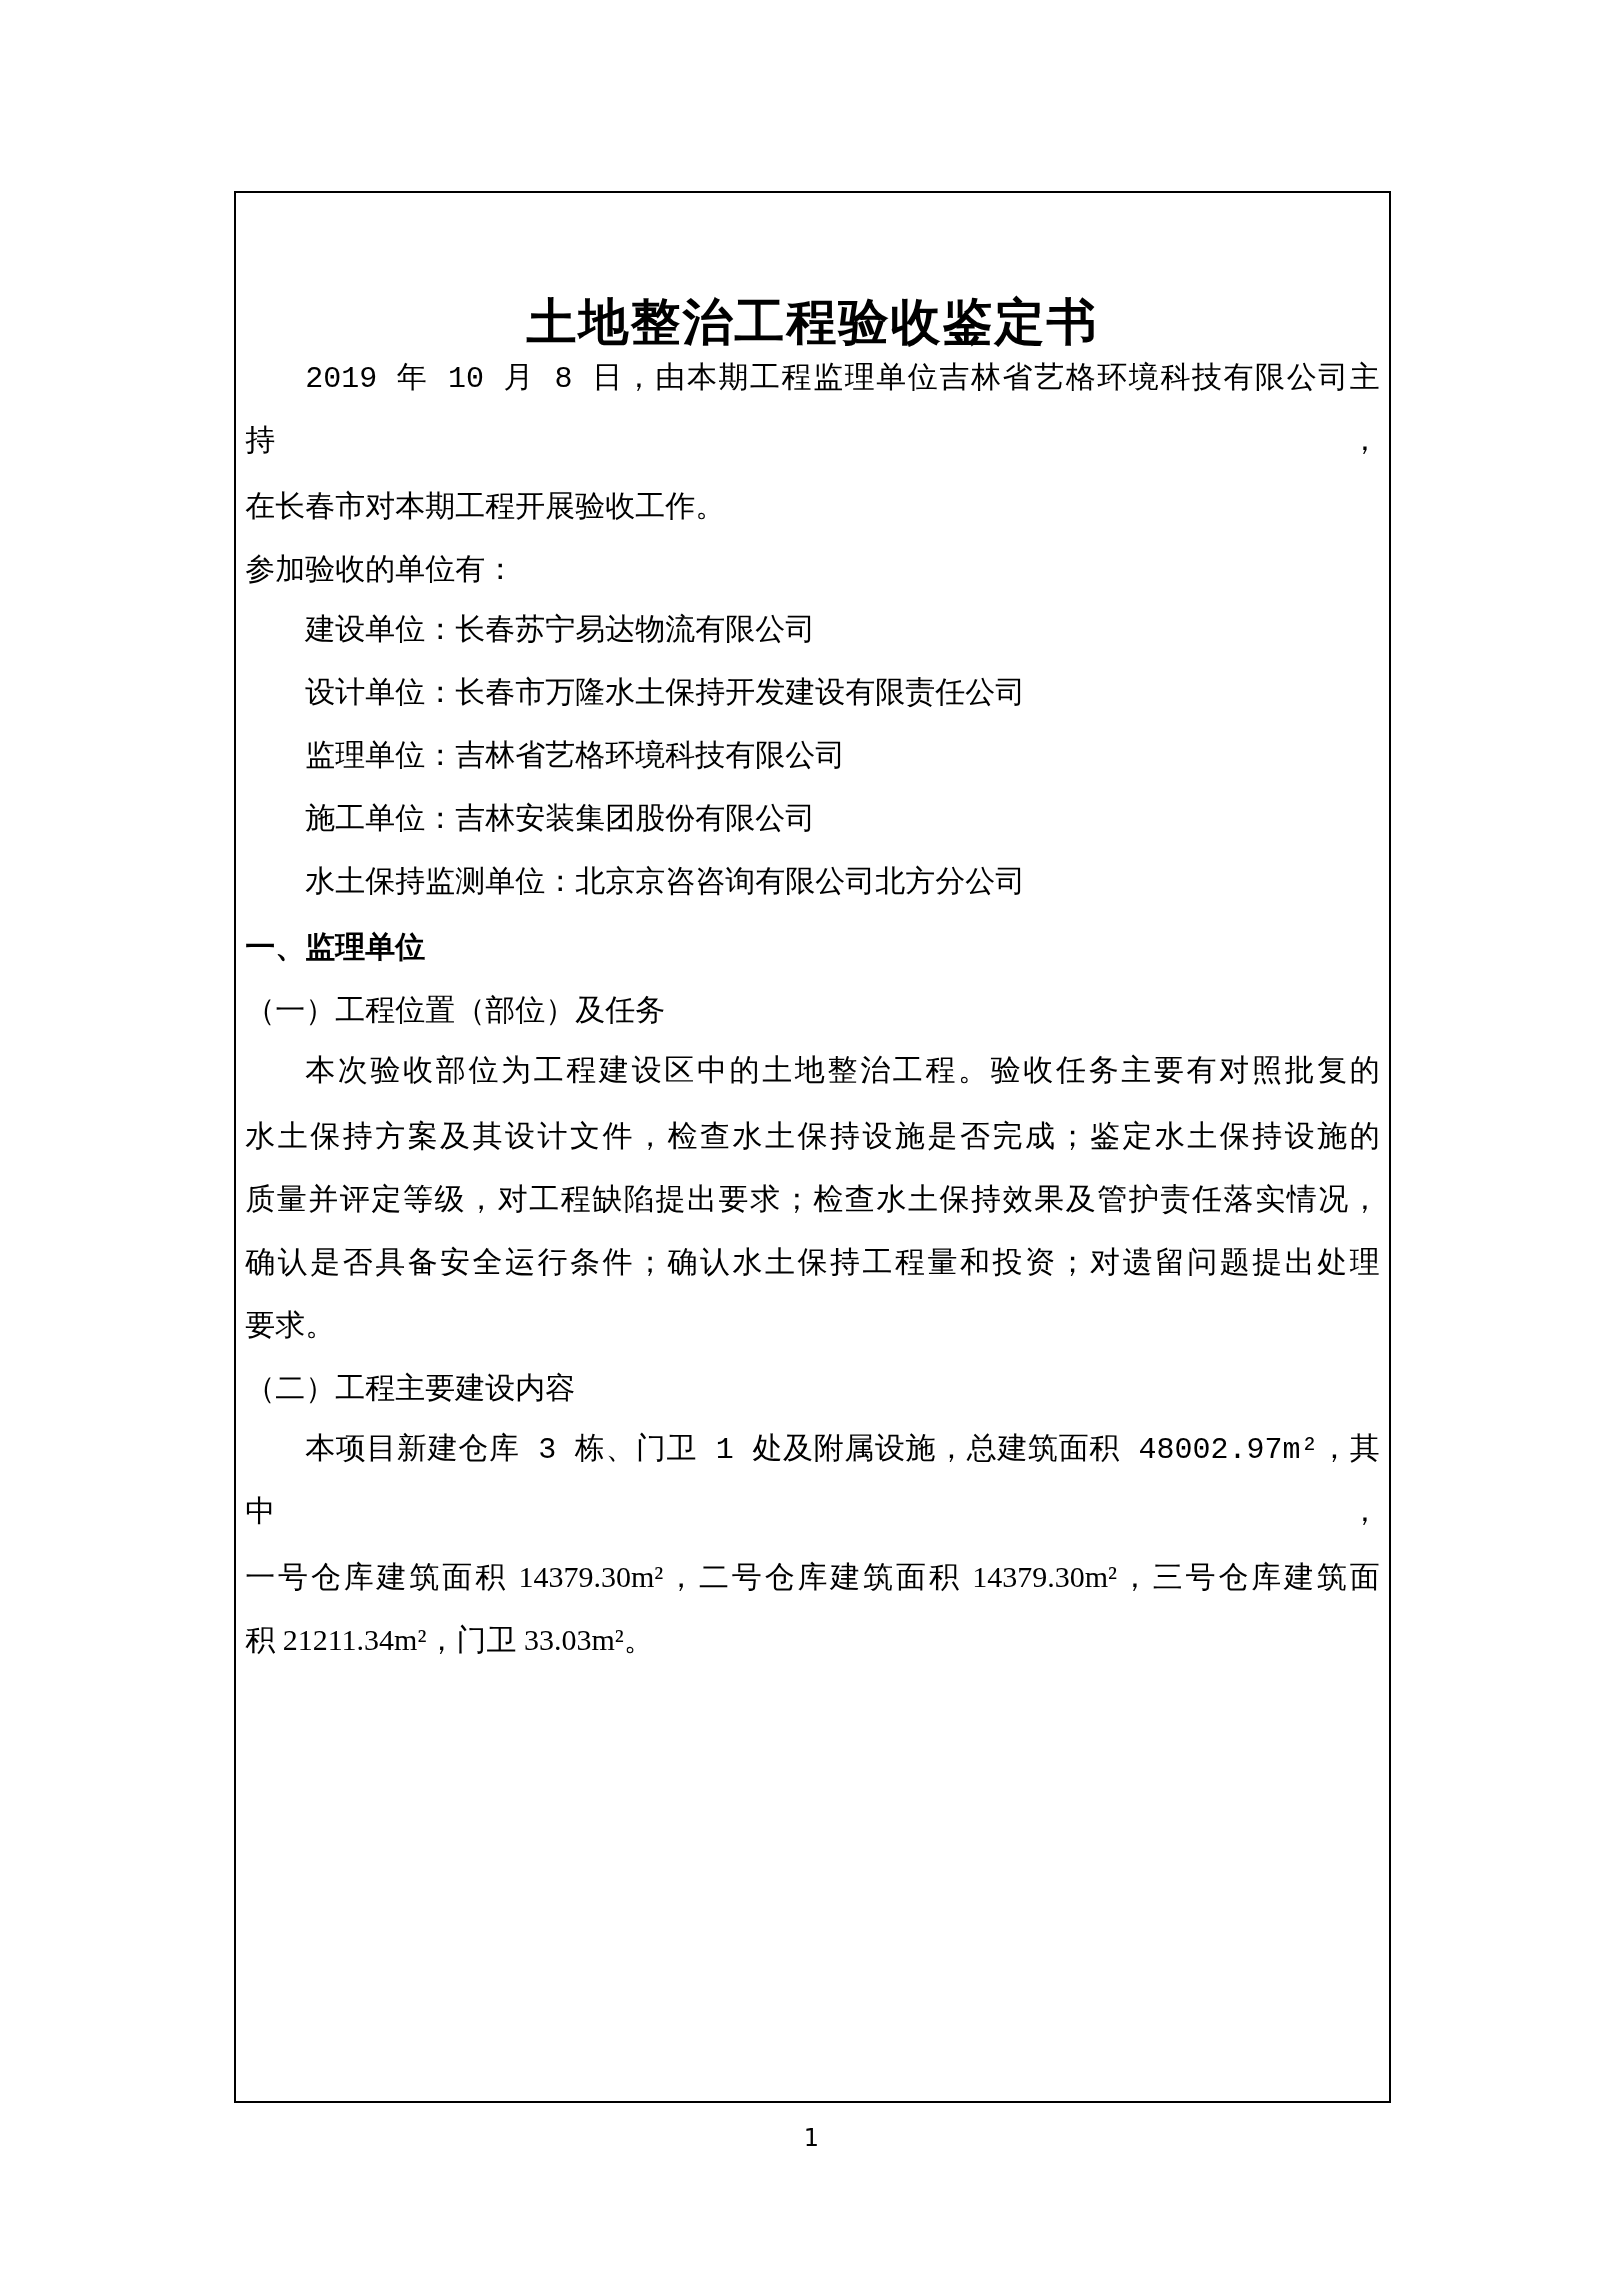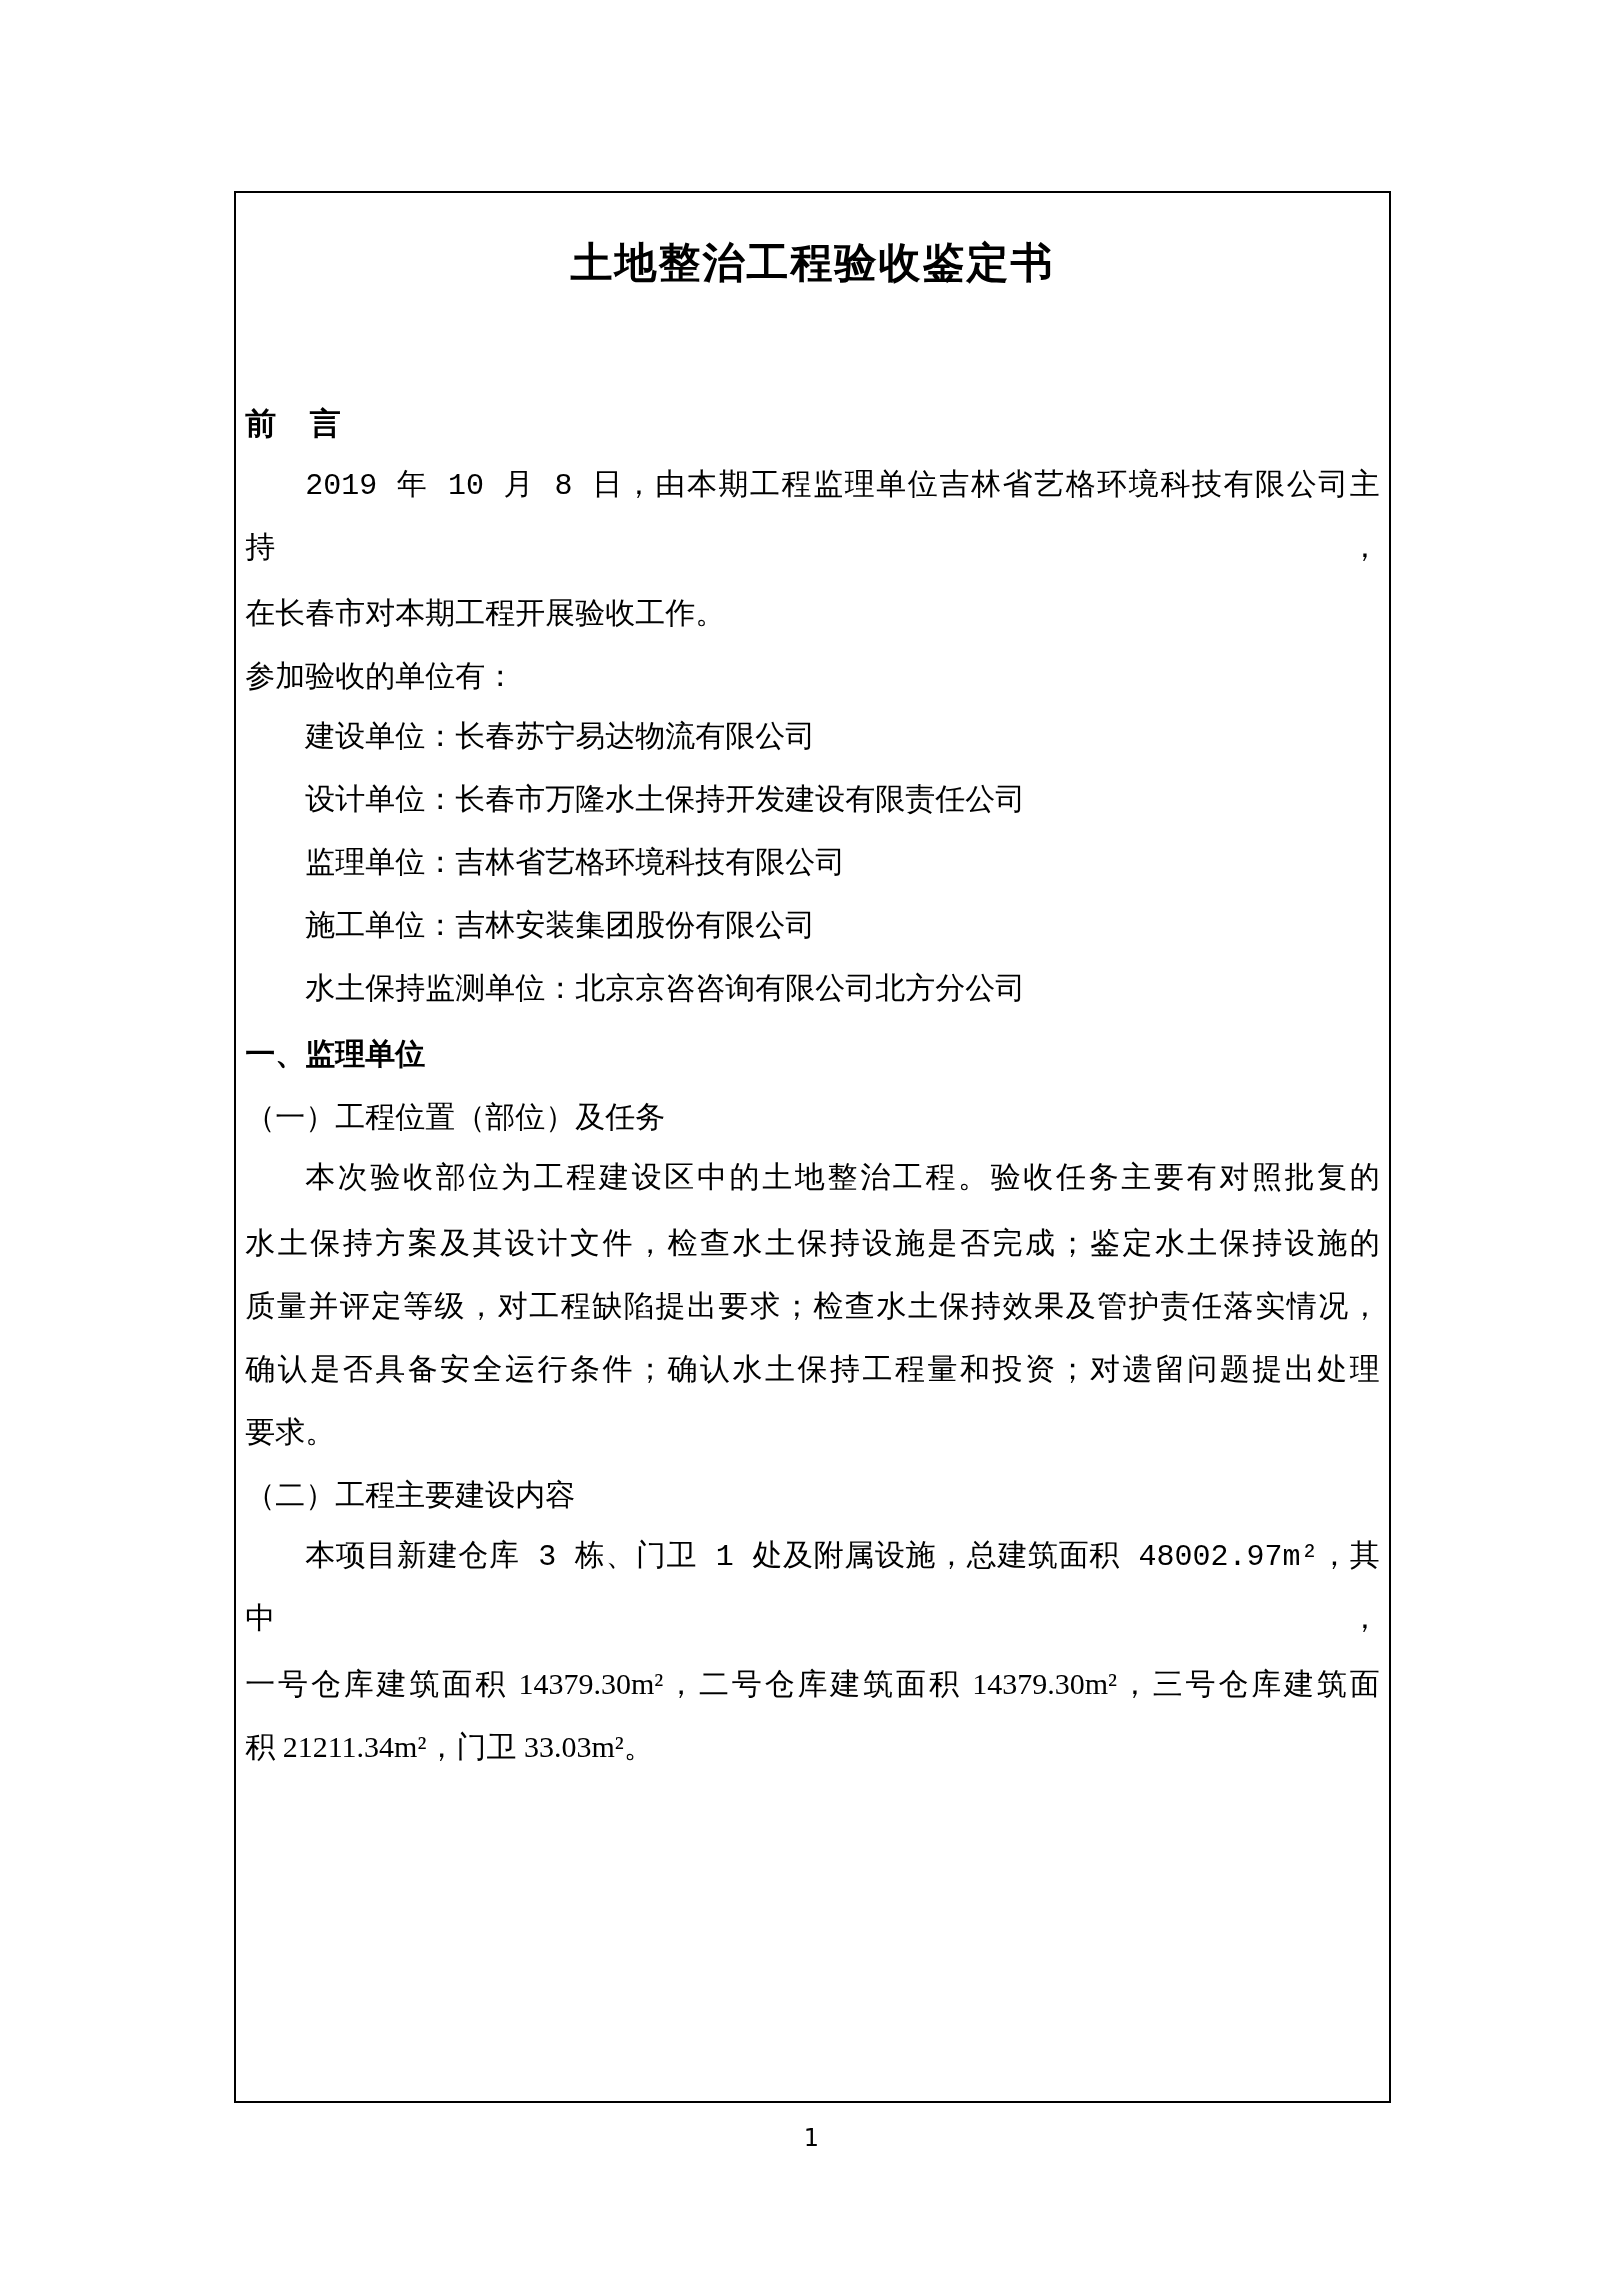--- a/index.html
+++ b/index.html
@@ -21,23 +21,23 @@
     left: 234px;
     top: 191px;
     width: 1157px;
     height: 1912px;
     border: 2px solid #000000;
     box-sizing: border-box;
     padding: 0 9.2px;
     overflow: hidden;
   }
   .doc-title {
-    margin-top: 44px;
+    margin-top: 103px;
     text-align: center;
-    font-size: 42px;
+    font-size: 50px;
     line-height: 52px;
     font-weight: bold;
     letter-spacing: 2px;
   }
   .preface-heading {
     margin-top: 103px;
     font-size: 31px;
     line-height: 63px;
     font-weight: bold;
     letter-spacing: 1.3px;
@@ -59,21 +59,20 @@
     line-height: 26px;
     font-family: "DejaVu Sans", "Liberation Sans", sans-serif;
   }
 </style>
 </head>
 <body>
 
 <div class="page">
   <div class="frame">
     <div class="doc-title">土地整治工程验收鉴定书</div>
-    <div class="preface-heading">前　言</div>
     <div class="line ind fill">2019 年 10 月 8 日，由本期工程监理单位吉林省艺格环境科技有限公司主持，</div>
     <div class="line">在长春市对本期工程开展验收工作。</div>
     <div class="line">参加验收的单位有：</div>
     <div class="line ind">建设单位：长春苏宁易达物流有限公司</div>
     <div class="line ind">设计单位：长春市万隆水土保持开发建设有限责任公司</div>
     <div class="line ind">监理单位：吉林省艺格环境科技有限公司</div>
     <div class="line ind">施工单位：吉林安装集团股份有限公司</div>
     <div class="line ind">水土保持监测单位：北京京咨咨询有限公司北方分公司</div>
     <div class="line bold">一、监理单位</div>
     <div class="line">（一）工程位置（部位）及任务</div>

